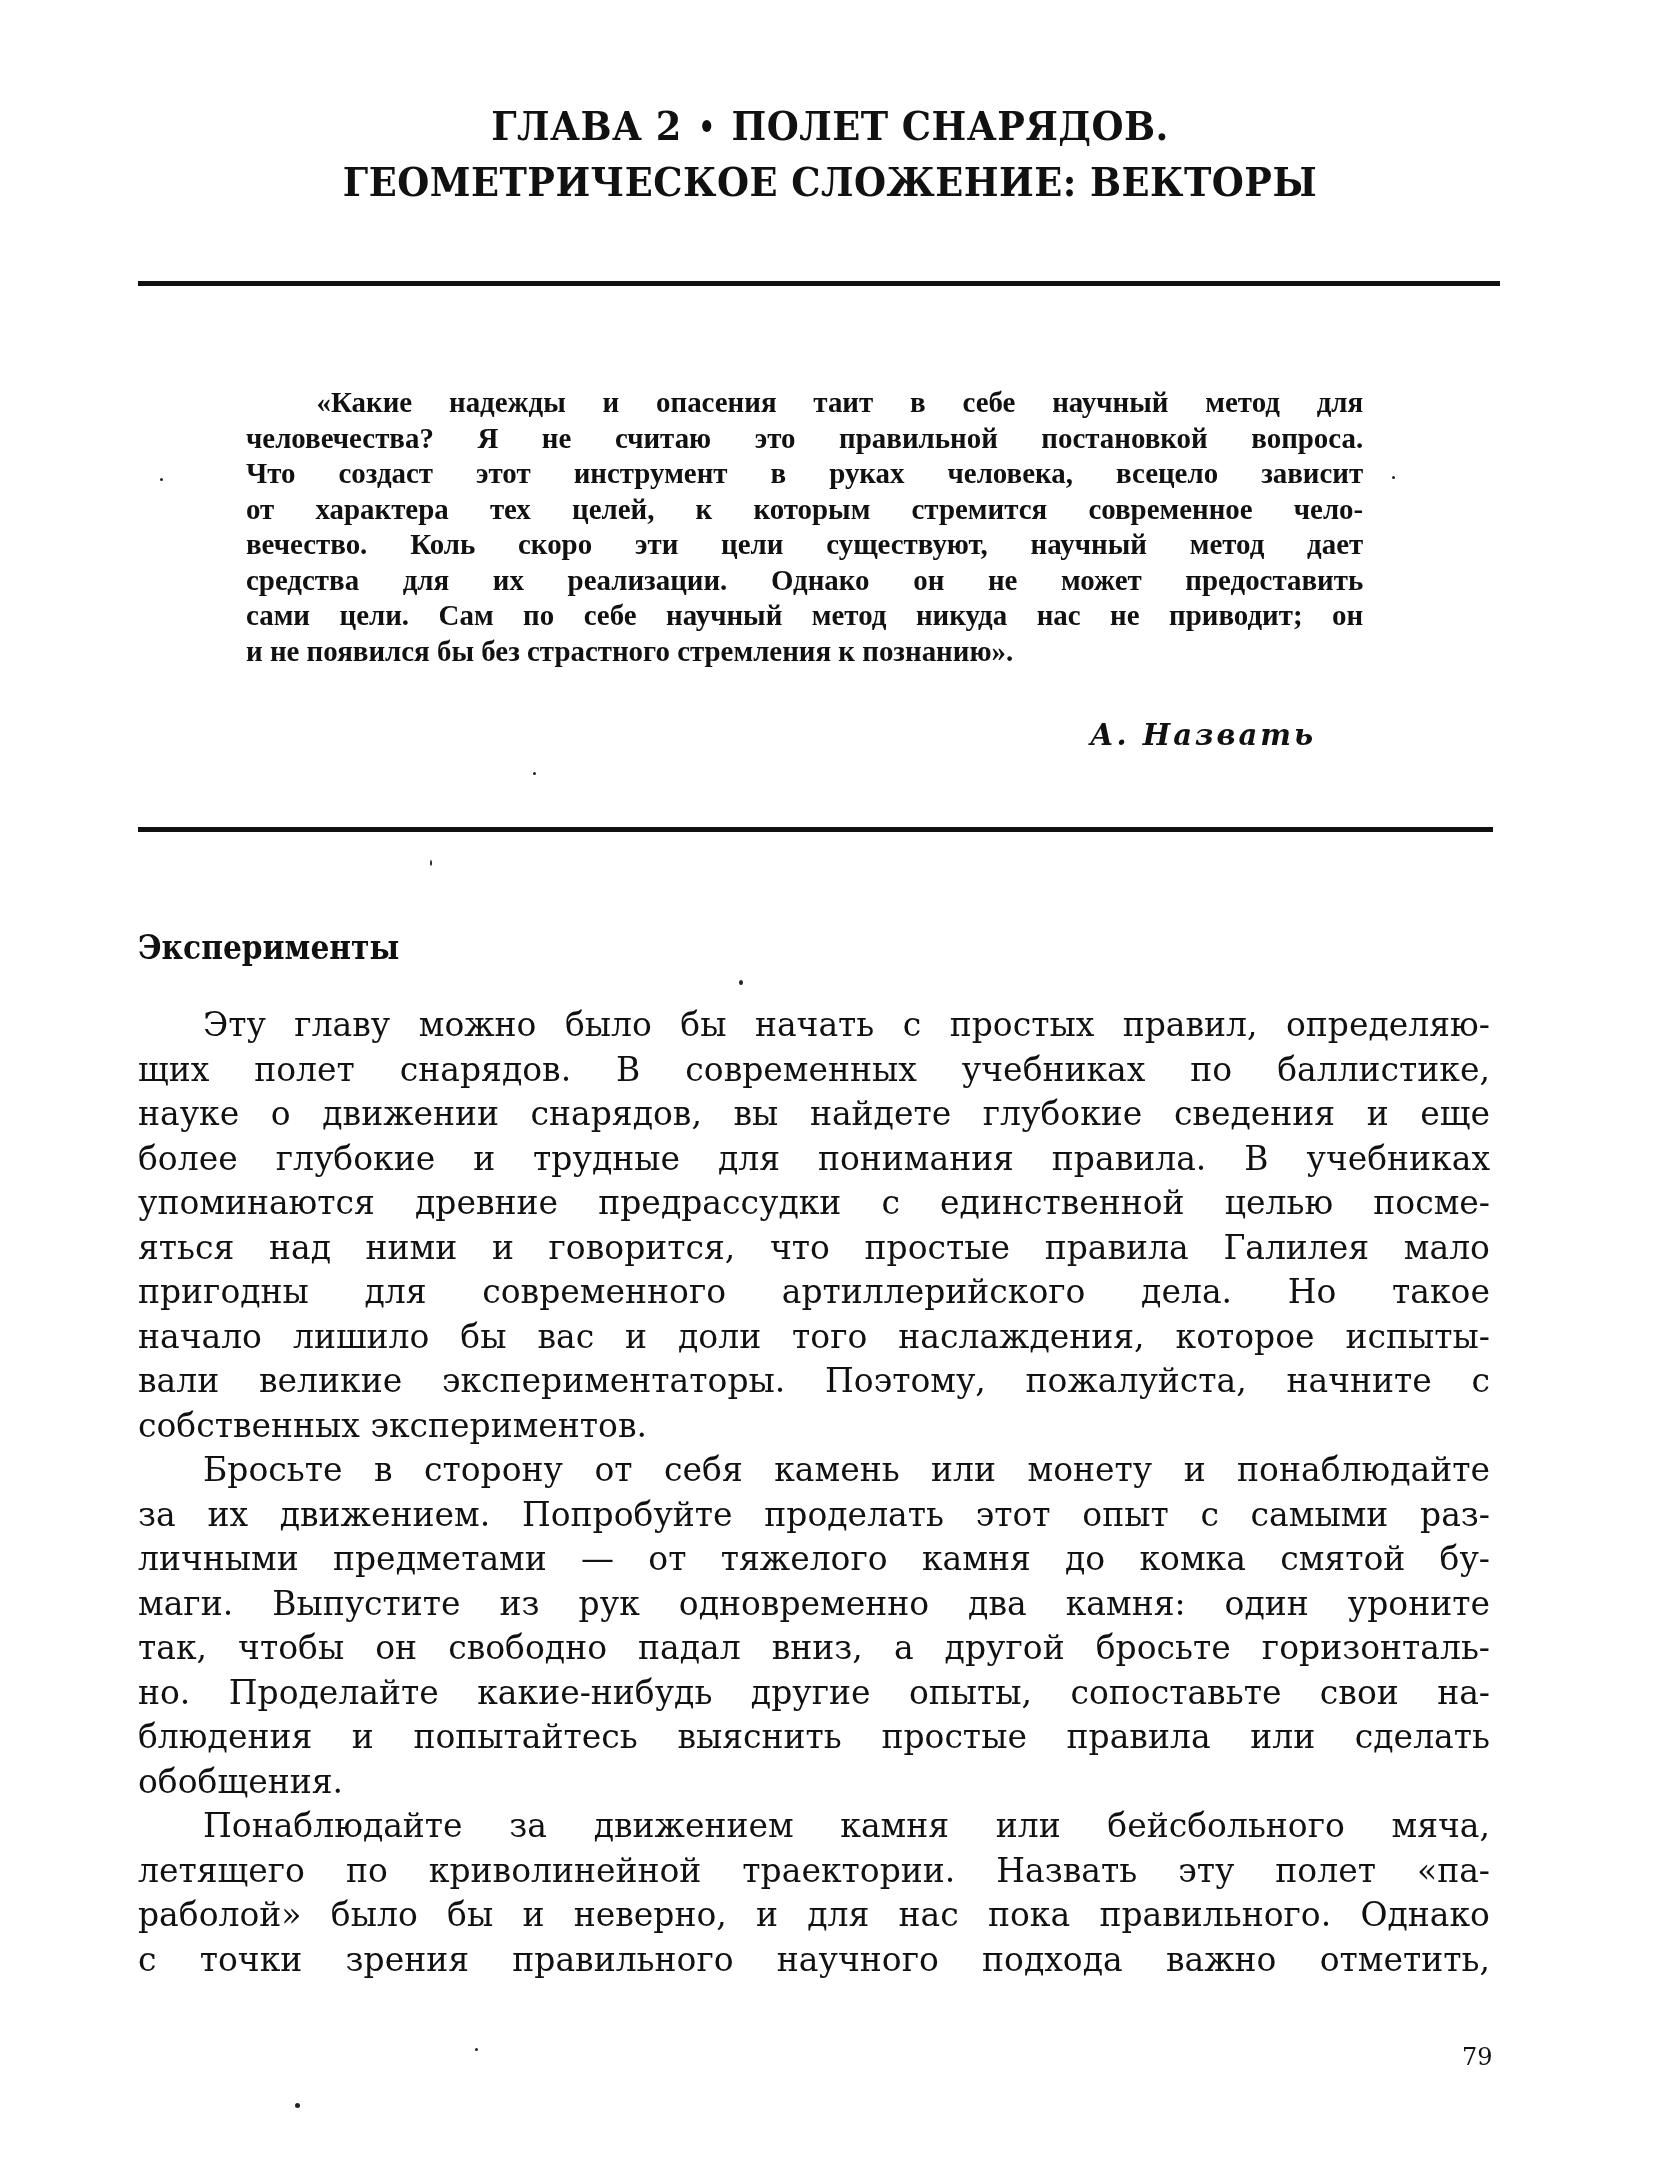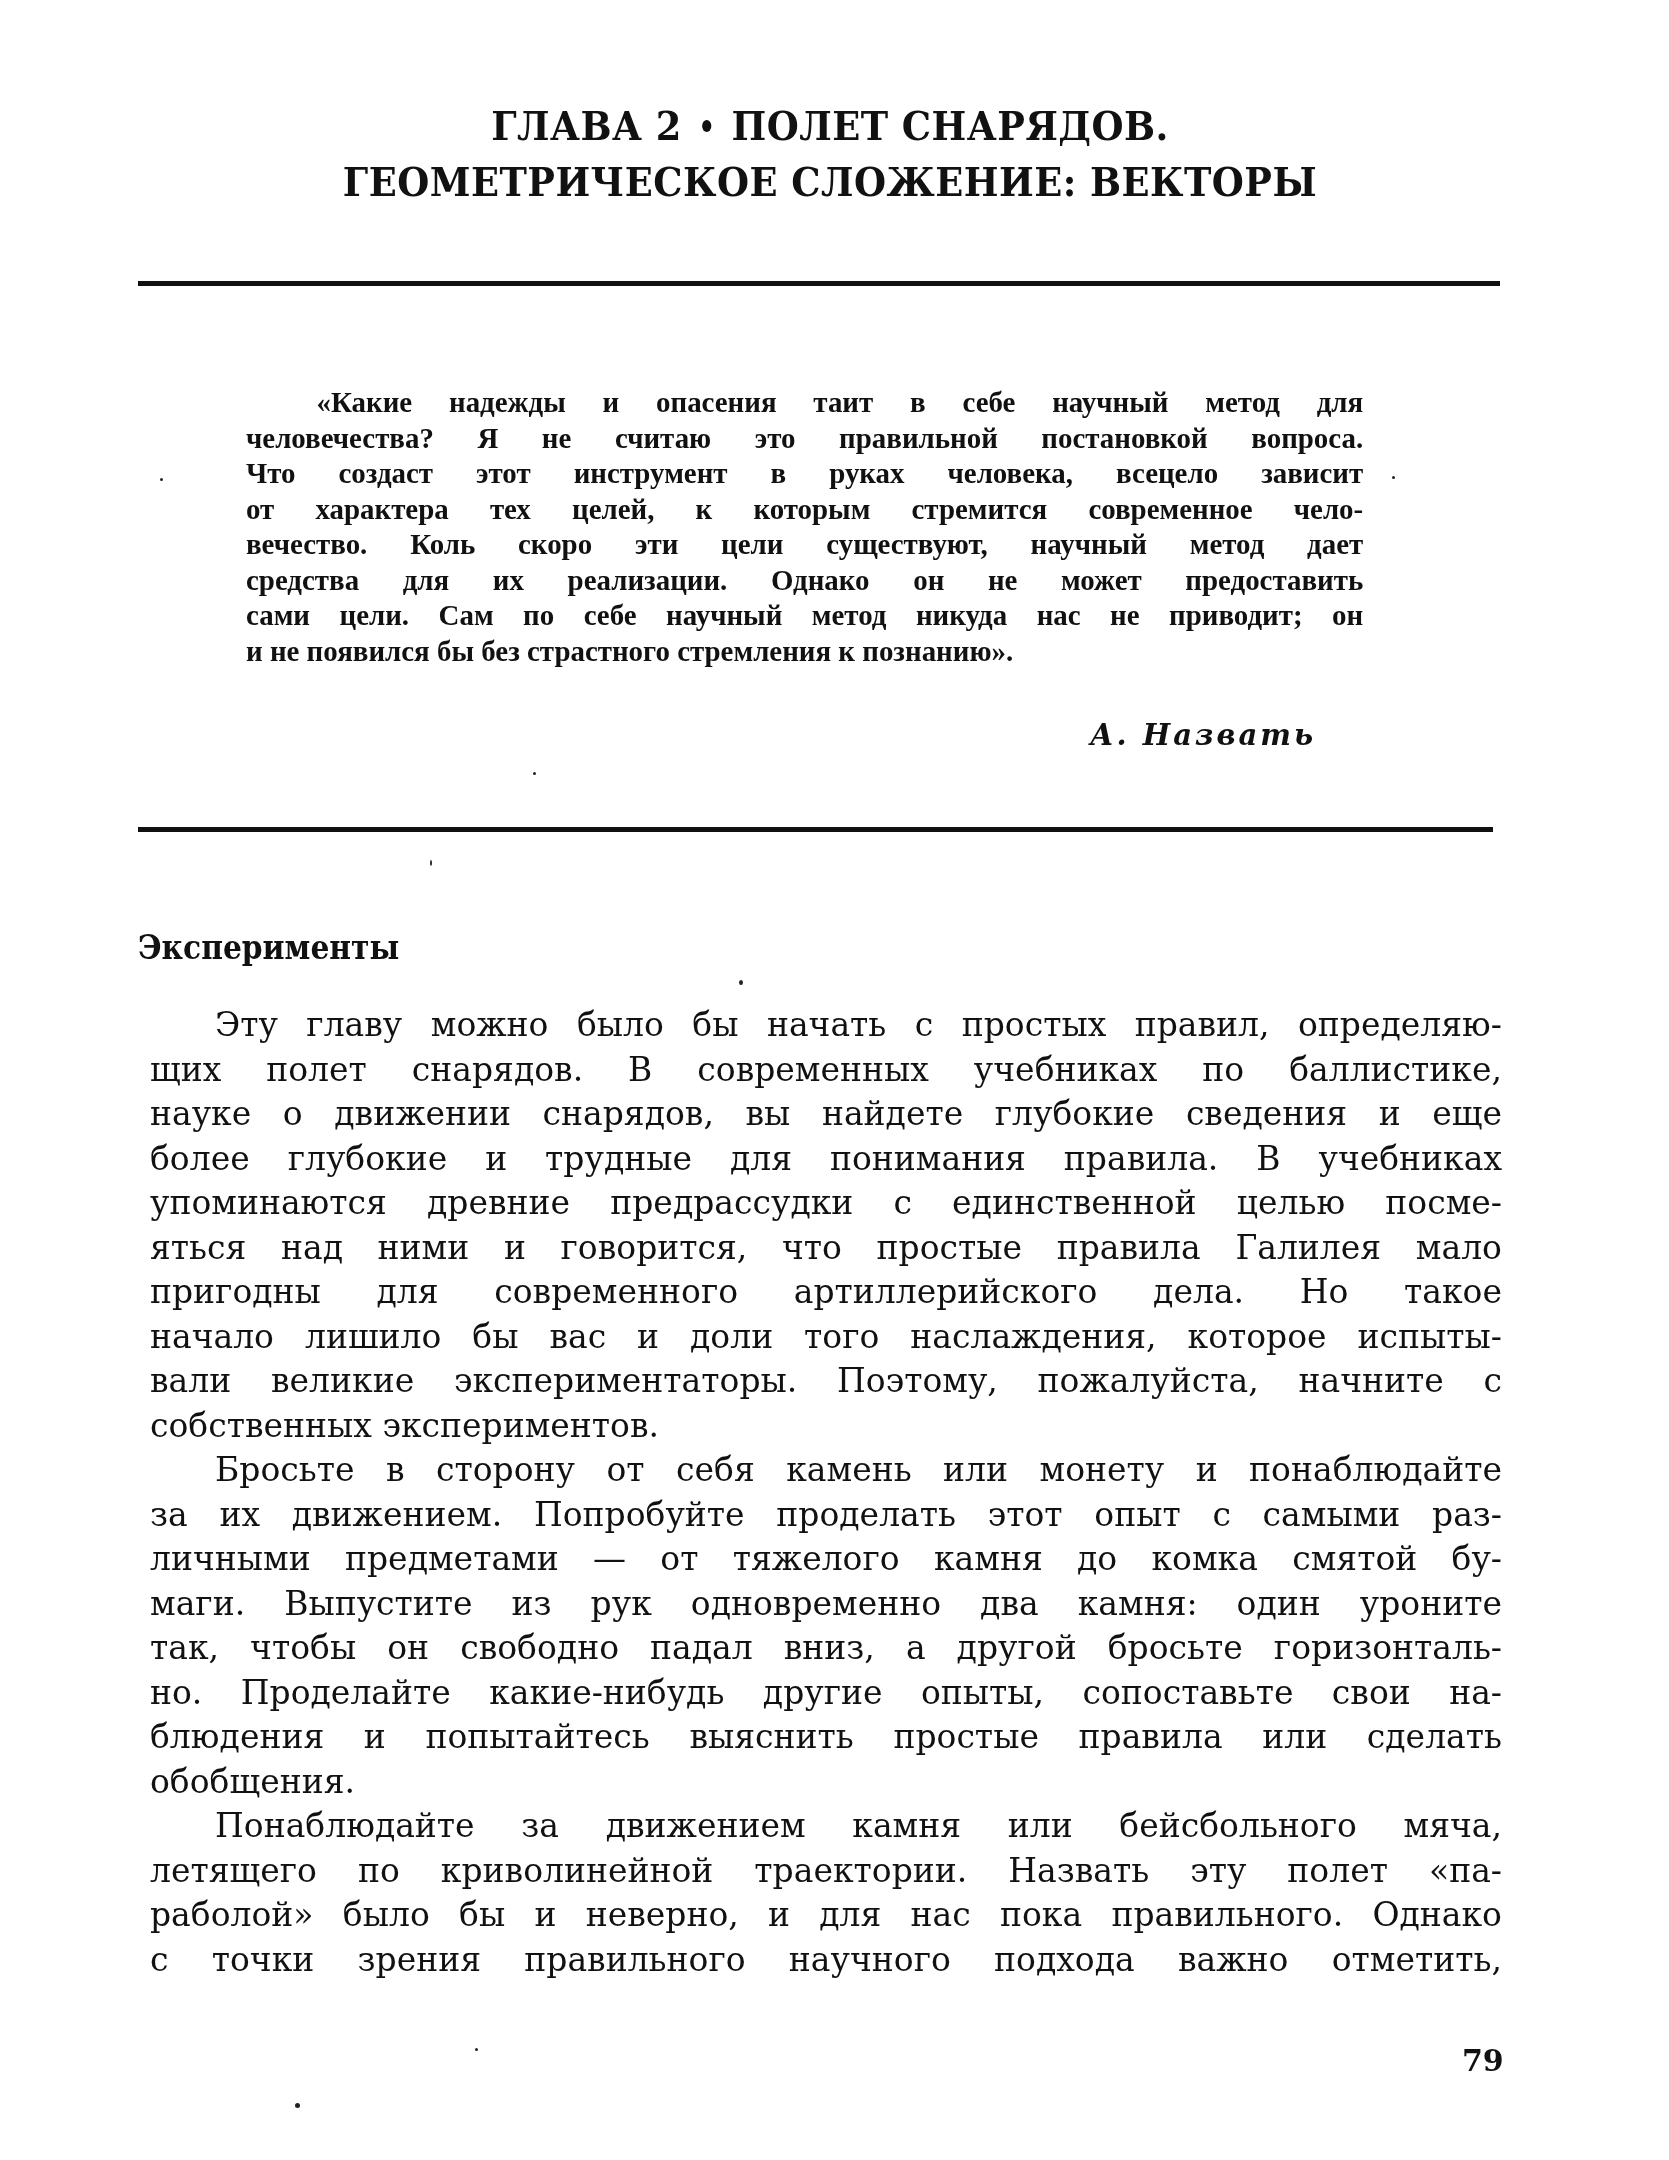--- a/index.html
+++ b/index.html
@@ -88,39 +88,38 @@
     }
 
     .body-text {
       position: absolute;
       left: 138px;
       width: 1352px;
       top: 1003px;
       font-family: "DejaVu Serif", serif;
       font-size: 33px;
       line-height: 44.5px;
-      margin-left: 12px;
     }
     .body-text .bline {
       display: block;
       white-space: nowrap;
       text-align: justify;
       text-align-last: justify;
       transform-origin: left top;
     }
     .body-text .bline.indent { padding-left: 65px; }
     .body-text .bline.last { text-align-last: left; }
 
     .page-number {
       position: absolute;
       left: 1462px;
       top: 2043px;
       font-family: "DejaVu Serif", serif;
-      font-weight: bold;
-      font-size: 30px;
+      font-weight: normal;
+      font-size: 24px;
     }
 
     .speck {
       position: absolute;
       background: #222;
       border-radius: 50%;
     }
   </style>
 </head>
 <body>

